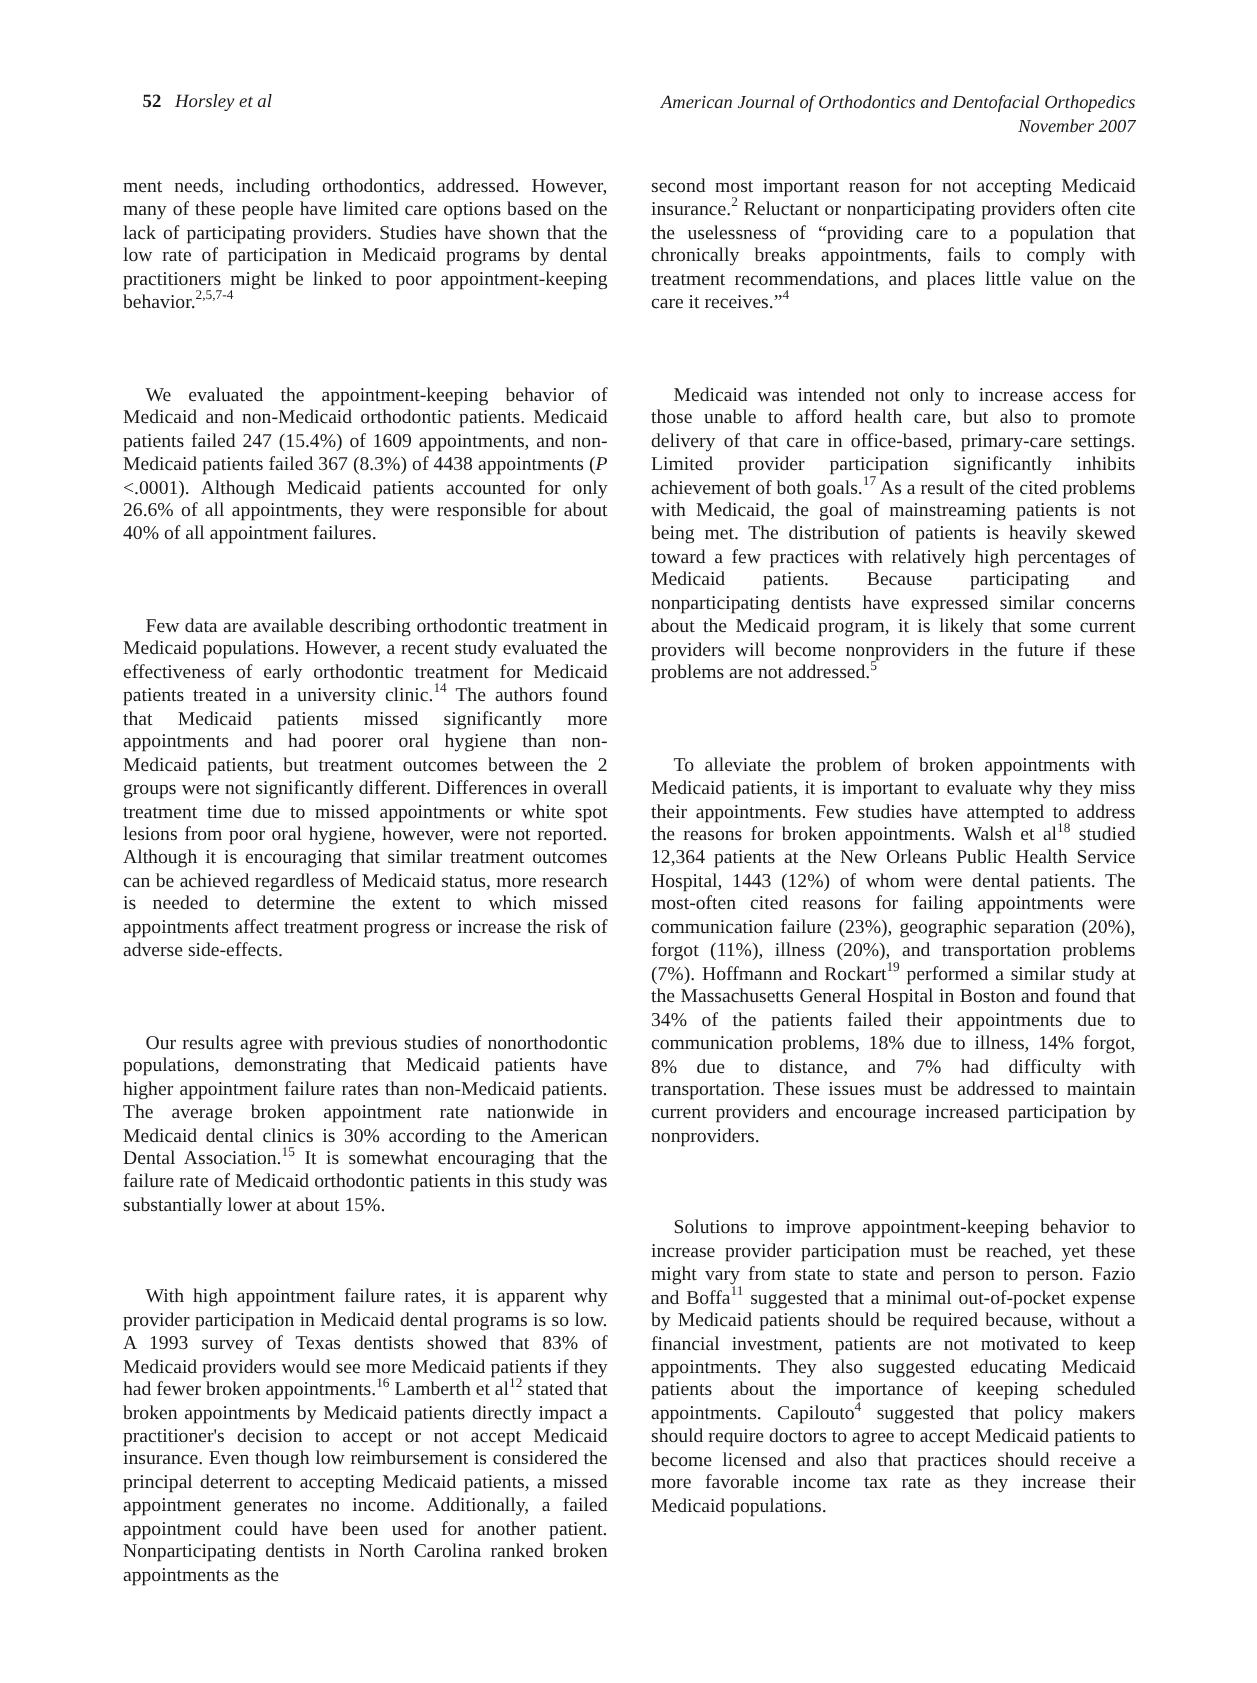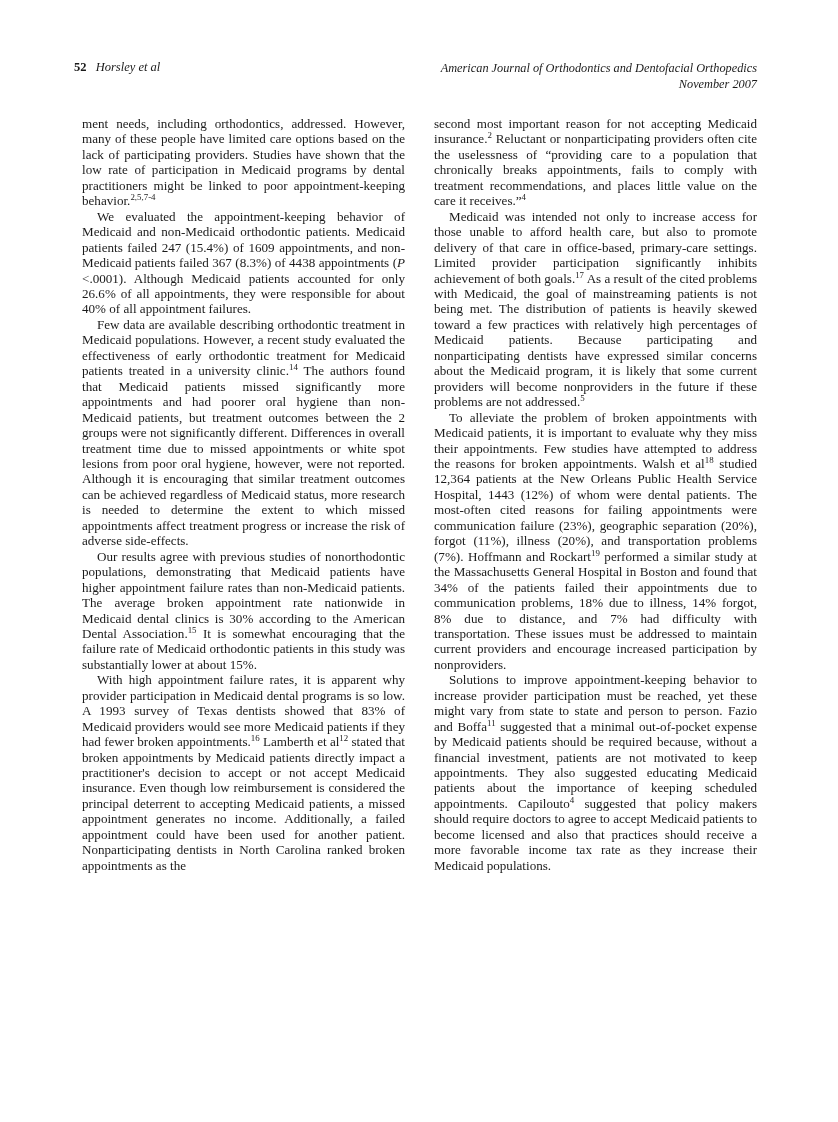--- a/index.html
+++ b/index.html
@@ -19,21 +19,21 @@
     margin: 0 auto;
     background: #ffffff;
     box-sizing: border-box;
     overflow: hidden;
   }
 
   
   .running-head {
     position: absolute;
     top: 60px;
-    left: 74px;
+    left: 95px;
     right: 81px;
     height: 42px;
     display: flex;
     justify-content: space-between;
     align-items: flex-start;
   }
   .rh-left {
     font-size: 12.5px;
     line-height: 15px;
     white-space: nowrap;
@@ -73,20 +73,21 @@
     margin: 0;
     font-size: 13.1px;
     line-height: 15.45px;
     text-align: justify;
     text-justify: inter-word;
     hyphens: none;
     text-indent: 0;
   }
   .column p.indent {
     text-indent: 15px;
+    margin-top: 46px;
   }
   sup {
     font-size: 0.68em;
     line-height: 0;
     vertical-align: super;
   }
   i, em { font-style: italic; }
 </style>
 </head>
 <body>

